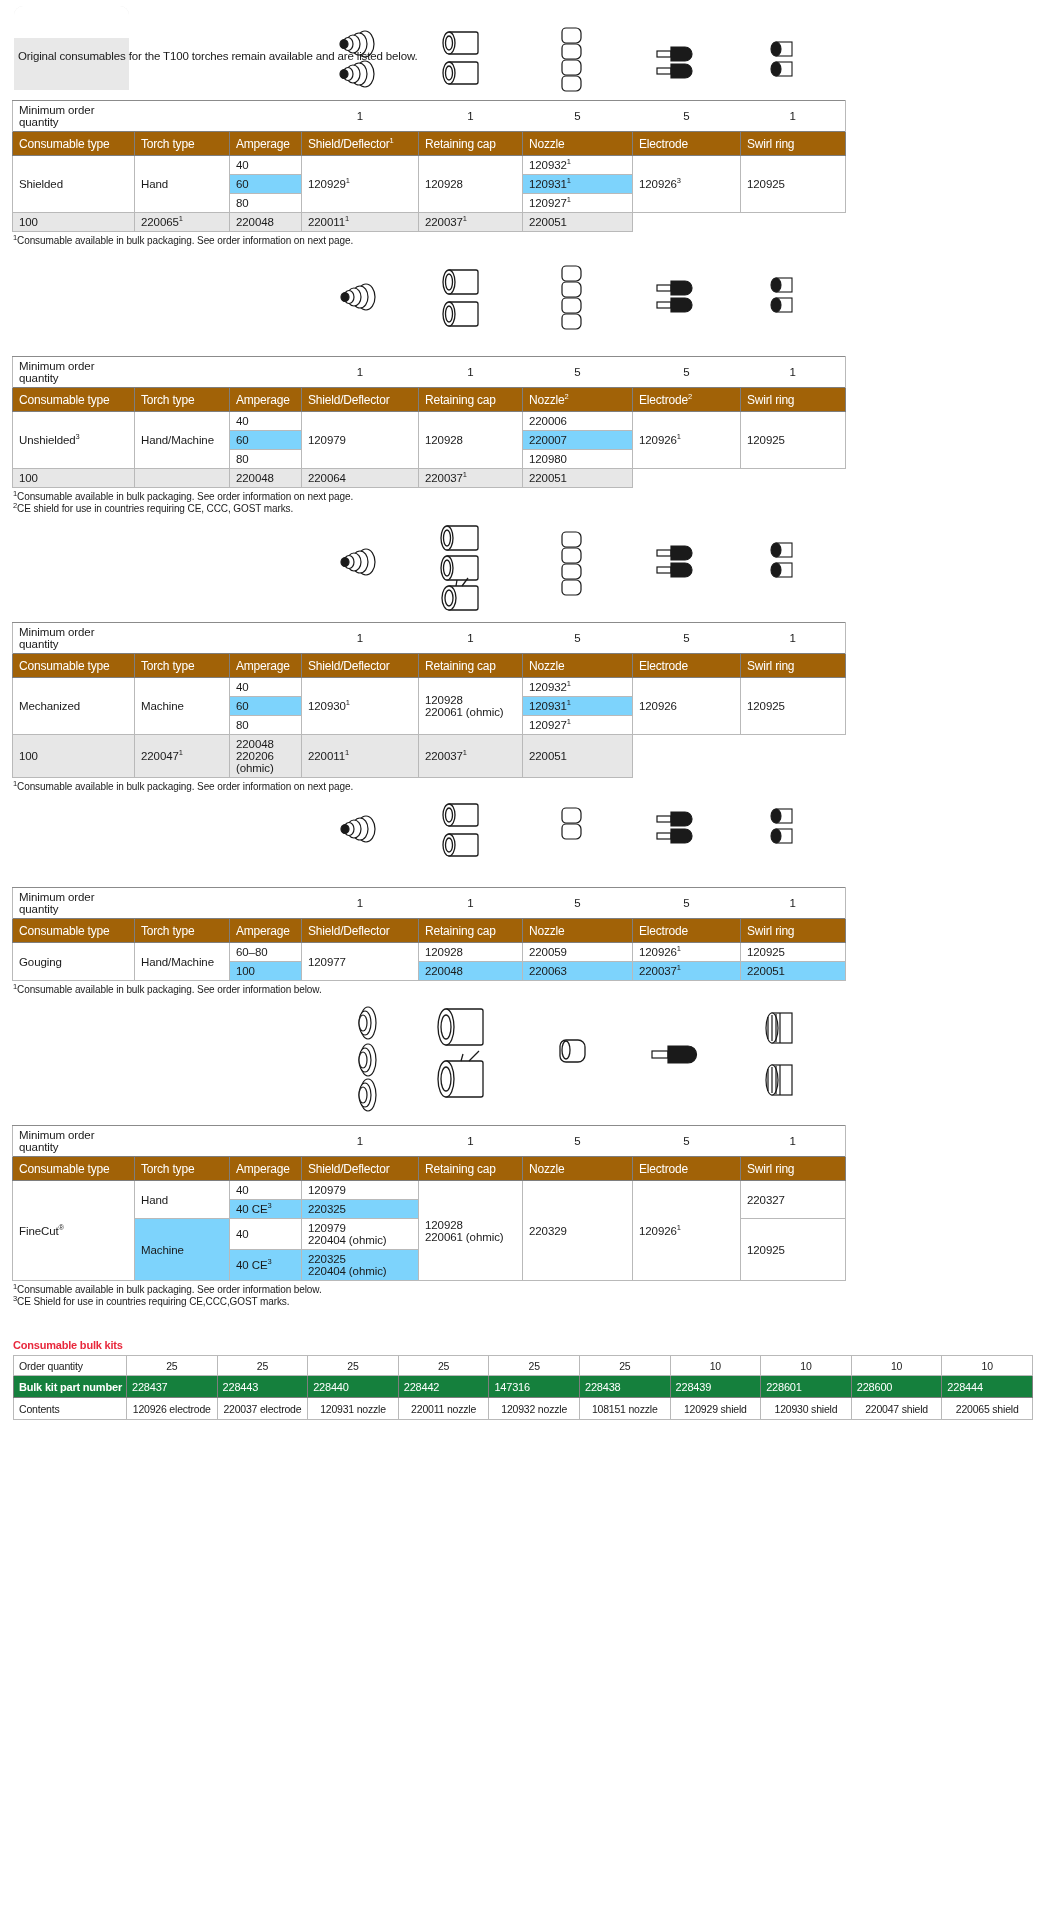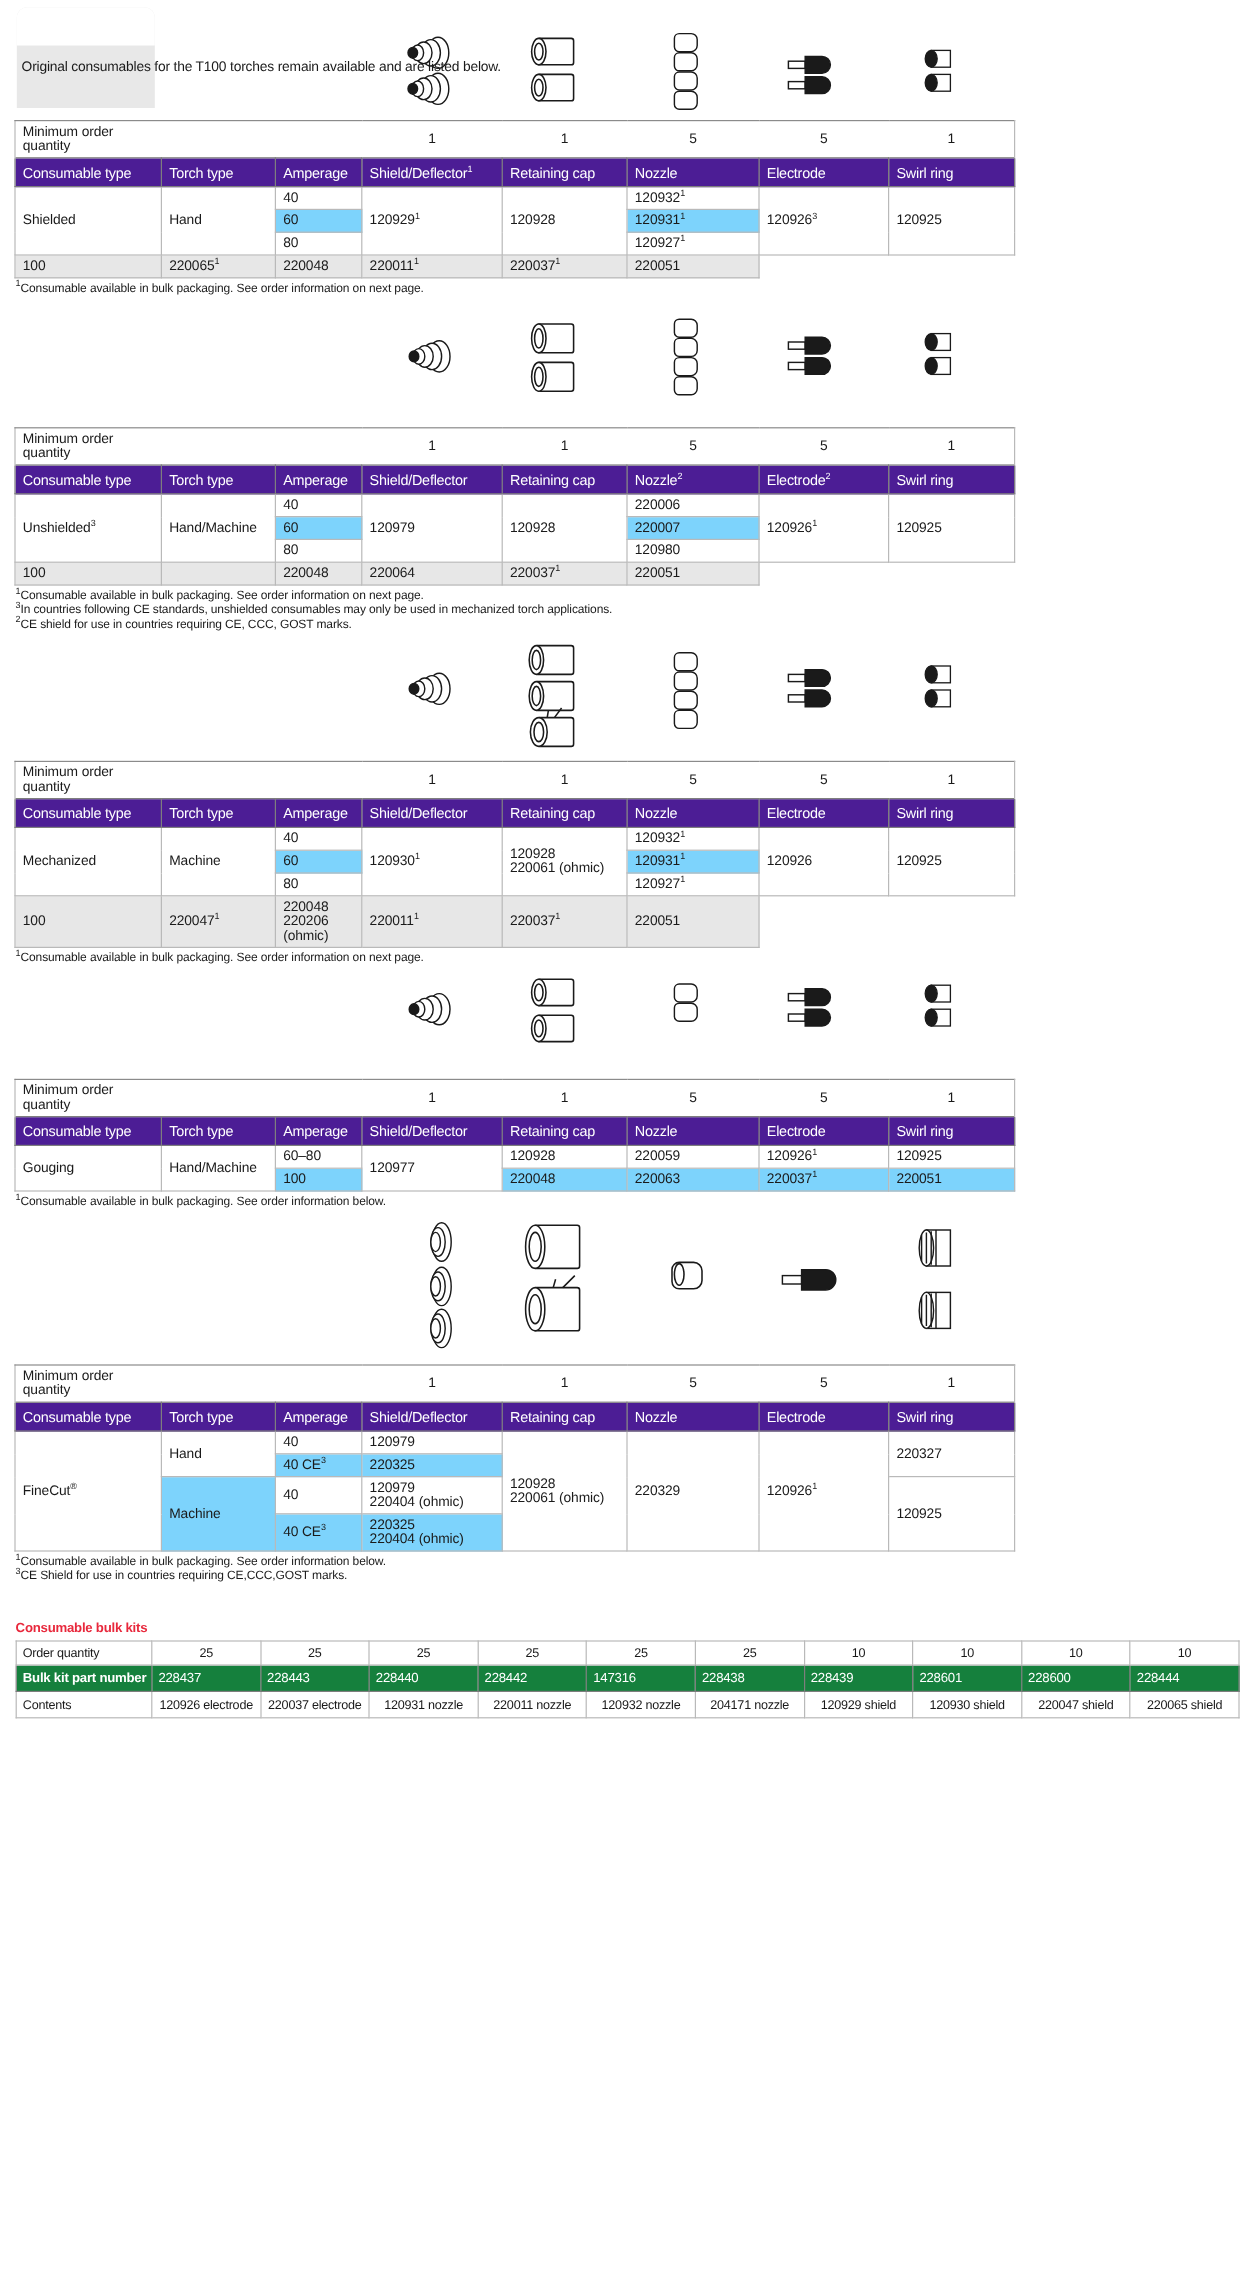--- a/index.html
+++ b/index.html
@@ -36,21 +36,21 @@
   table.ctbl td, table.ctbl th {
     border:1px solid #b9b9b9; padding:3px 6px; vertical-align:middle;
     font-weight:normal; text-align:left; letter-spacing:-0.1px;
   }
   tr.moq td { height:22px; border-bottom:none; border-top:1px solid #8b8b8b;}
   tr.moq td.moq-label { text-align:left; border-right:none; }
   tr.moq td.moq-blank { border-left:none; border-right:none; }
   tr.moq td.moq-val { text-align:center; border-left:none; border-right:none;}
   tr.moq td.moq-last { text-align:center; border-left:none; }
   tr.hdr th {
-    background:#4c1d95; color:#ffffff; height:24px; font-size:12px;
+    background:#a16207; color:#ffffff; height:24px; font-size:12px;
     border:1px solid #7e7e7e; letter-spacing:-0.2px;
   }
   tr.shade td { background:#e7e7e7; }
   td.shade { background:#7dd3fc; }
   sup { font-size:7.5px; vertical-align:super; line-height:0; }
 
   .fn { margin:3px 0 0 13px; font-size:10px; letter-spacing:-0.1px; }
   .fn + .fn { margin-top:1px; }
 
   
@@ -307,21 +307,20 @@
         <td>100</td>
         <td></td>
         <td>220048</td>
         <td>220064</td>
         <td><span>220037</span><sup>1</sup></td>
         <td>220051</td>
       </tr>
     </tbody>
       </table>
     <div class="fn"><sup>1</sup><span>Consumable available in bulk packaging. See order information on next page.</span></div>
-    <div class="fn"><sup>3</sup><span>In countries following CE standards, unshielded consumables may only be used in mechanized torch applications.</span></div>
     <div class="fn"><sup>2</sup><span>CE shield for use in countries requiring CE, CCC, GOST marks.</span></div>
   </div>
 
   <div class="strip" style="height:108px;">
     <svg class="ic" style="left:338px;top:33px;" width="40" height="30" viewBox="0 0 40 30">
       <g fill="#fff" stroke="#1a1a1a" stroke-width="1.2">
         <ellipse cx="28" cy="15" rx="9" ry="13"></ellipse>
           <ellipse cx="22" cy="15" rx="8" ry="11"></ellipse>
         <ellipse cx="16" cy="15" rx="7" ry="9"></ellipse>
           <ellipse cx="11" cy="15" rx="5" ry="6.5"></ellipse>
@@ -690,21 +689,21 @@
       <th>228600</th>
       <th>228444</th>
     </tr>
     <tr class="contents">
       <td class="rowlabel">Contents</td>
       <td>120926 electrode</td>
       <td>220037 electrode</td>
       <td>120931 nozzle</td>
       <td>220011 nozzle</td>
       <td>120932 nozzle</td>
-      <td>204171 nozzle</td>
+      <td>108151 nozzle</td>
       <td>120929 shield</td>
       <td>120930 shield</td>
       <td>220047 shield</td>
       <td>220065 shield</td>
     </tr>
   </tbody>
     </table>
 
 </div>
 

